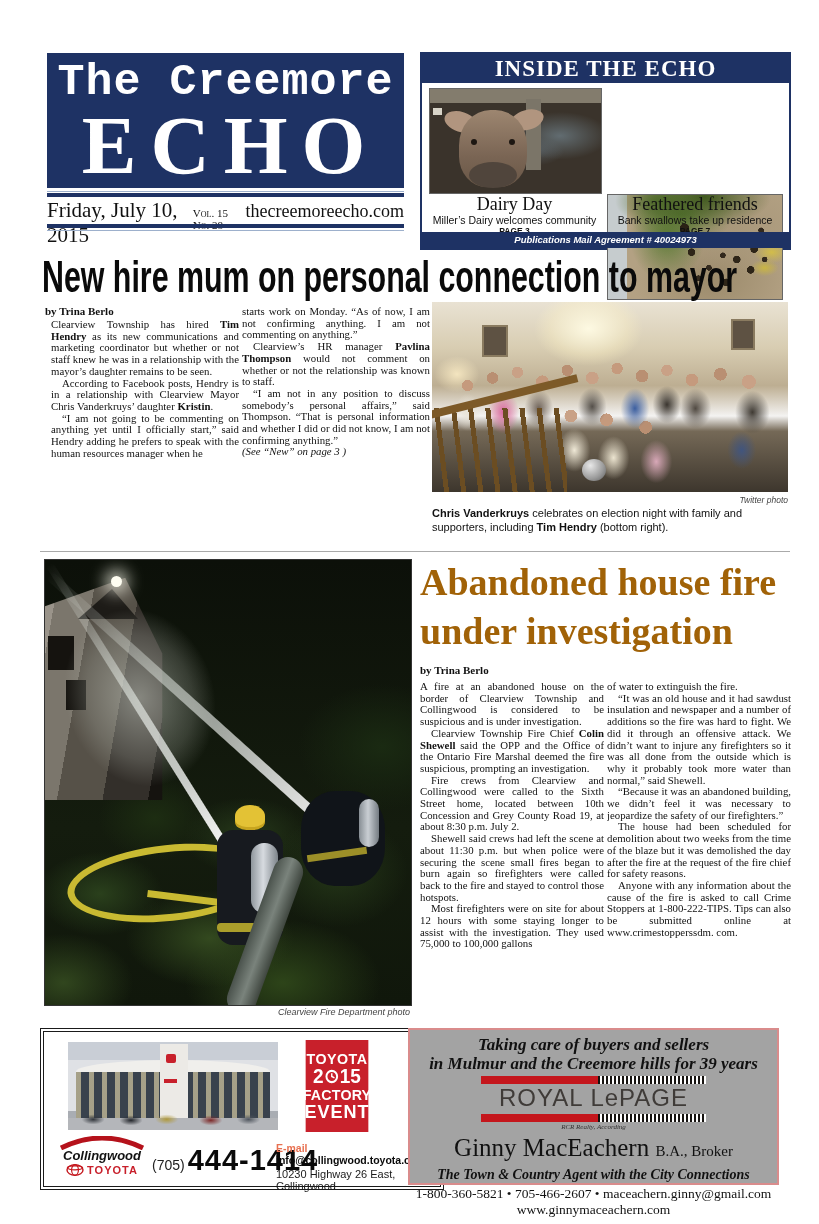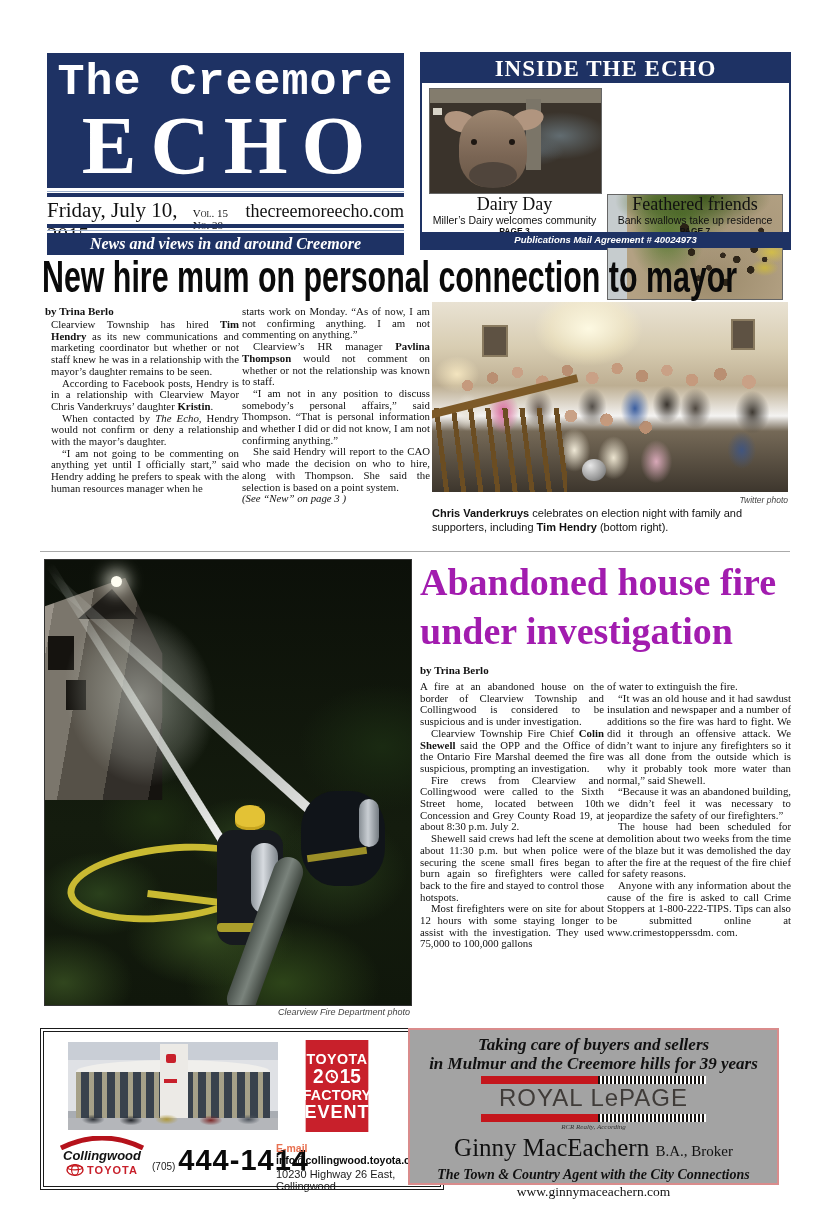--- a/index.html
+++ b/index.html
@@ -195,21 +195,21 @@
      background:linear-gradient(90deg,#878e94,#c9ced3 45%,#747b81);}
   .fp-stripe2{position:absolute;left:6px;top:60px;width:60px;height:7px;background:#bfae2c;opacity:.8;transform:rotate(-8deg);}
   .fp-hose-ring{position:absolute;left:6%;top:64%;width:190px;height:62px;border:7px solid #c9ba32;
      border-radius:50%;transform:rotate(-6deg);}
   .fp-hose-tail{position:absolute;left:28%;top:76%;width:130px;height:7px;background:#c9ba32;transform:rotate(7deg);}
   .fp-hose-grey{position:absolute;left:56%;bottom:-3%;width:30px;height:165px;border-radius:15px;
      background:linear-gradient(90deg,#4a524c,#7a837c 50%,#3f463f);transform:rotate(20deg);}
   .fire-credit{left:44px;top:1007px;width:366px;font-size:9px;}
 
   
-  .a2-headline{left:420px;top:558px;width:372px;font-weight:bold;font-size:38px;line-height:49px;color:#a21caf;}
+  .a2-headline{left:420px;top:558px;width:372px;font-weight:bold;font-size:38px;line-height:49px;color:#a16207;}
   .a2-col1{left:420px;top:681px;width:184px;height:332px;}
   .a2-col2{left:607px;top:681px;width:184px;height:332px;}
 
   
   .ad-toyota{left:40px;top:1028px;width:404px;height:162px;border:1px solid #1a1a1a;padding:2px;box-sizing:border-box;}
   .ad-toyota-inner{position:relative;width:100%;height:100%;border:1px solid #1a1a1a;box-sizing:border-box;
       font-family:"Liberation Sans",sans-serif;}
   .dealer-photo{position:absolute;left:24px;top:10px;width:210px;height:88px;overflow:hidden;
       background:linear-gradient(180deg,#c9ced6 0 20%,#dfe1e5 20% 78%,#a9adb3 78%);}
   .dp-building{position:absolute;left:4%;top:20%;width:92%;height:60%;background:#f0efec;
@@ -233,21 +233,21 @@
   .tf-l2{font-size:20px;display:flex;align-items:center;}
   .tf-l3{font-size:15px;letter-spacing:.2px;}
   .tf-l4{font-size:19px;letter-spacing:1px;}
   .tf-clock{display:inline-block;margin:0 1px;}
   .toyota-logo-block{position:absolute;left:8px;top:104px;width:100px;text-align:center;}
   .ct-swoosh{display:block;margin:0 auto;}
   .ct-name{font-size:13px;font-weight:bold;font-style:italic;color:#111;line-height:12px;}
   .ct-brandrow{display:flex;align-items:center;justify-content:center;gap:3px;margin-top:2px;}
   .ct-brand{color:#c8202b;font-weight:bold;font-size:11px;letter-spacing:1px;}
   .phone-row{position:absolute;left:108px;top:112px;display:flex;align-items:baseline;}
-  .area-code{font-size:10px;color:#222;}
+  .area-code{font-size:14px;color:#222;}
   .phone{font-size:29px;font-weight:bold;letter-spacing:1px;color:#0a0a0a;margin-left:3px;}
   .contact-block{position:absolute;left:232px;top:110px;width:132px;}
   .email-line{font-size:10.5px;line-height:12px;}
   .email-label{color:#e87050;font-weight:bold;}
   .email{font-weight:bold;color:#0a0a0a;}
   .address{font-size:11px;margin-top:2px;color:#1a1a1a;}
 
   
   .ad-lepage{left:408px;top:1028px;width:371px;height:157px;border:2px solid #d98c8c;box-sizing:border-box;
       text-align:center;background:#a3a3a3;}
@@ -276,21 +276,20 @@
   </div>
   <div class="abs rule-a r1a"></div>
   <div class="abs rule-b r1b"></div>
   <div class="abs date-row">
     <span class="date-main">Friday, July 10, 2015</span>
     <span class="date-vol">Vol. 15 No. 28</span>
     <span class="date-site">thecreemoreecho.com</span>
   </div>
   <div class="abs rule-b r2b"></div>
   <div class="abs rule-a r2a"></div>
-  <div class="abs tagline-bar">News and views in and around Creemore</div>
 
   <div class="abs inside-box">
     <div class="ie-header">INSIDE THE ECHO</div>
     <div class="ie-photo ie-photo1 photo-cow">
       <div class="cow-glint"></div>
       <div class="cow-beam"></div>
       <div class="cow-ear cow-ear-l"></div>
       <div class="cow-ear cow-ear-r"></div>
       <div class="cow-tag"></div>
       <div class="cow-head">
@@ -314,28 +313,26 @@
     </div>
     <div class="ie-mail">Publications Mail Agreement # 40024973</div>
   </div>
 
   <div class="abs headline1">New hire mum on personal connection to mayor</div>
 
   <div class="abs a1-byline byline">by Trina Berlo</div>
   <div class="abs a1-col1 bodycol" style="padding-top:13px;margin-left:6px;">
       <p><span>Clearview Township has hired </span><span class="b">Tim Hendry</span><span> as its new communications and marketing coordinator but whether or not staff knew he was in a relationship with the mayor’s daughter remains to be seen.</span></p>
       <p class="indent"><span>According to Facebook posts, Hendry is in a relationship with Clearview Mayor Chris Vanderkruys’ daughter </span><span class="b">Kristin</span><span>.</span></p>
-      <p class="indent"><span>When contacted by </span><span class="i">The Echo</span><span>, Hendry would not confirm or deny a relationship with the mayor’s daughter.</span></p>
       <p class="indent"><span>“I am not going to be commenting on anything yet until I officially start,” said Hendry adding he prefers to speak with the human resources manager when he</span></p>
     </div>
   <div class="abs a1-col2 bodycol">
       <p><span>starts work on Monday. “As of now, I am not confirming anything. I am not commenting on anything.”</span></p>
       <p class="indent"><span>Clearview’s HR manager </span><span class="b">Pavlina Thompson</span><span> would not comment on whether or not the relationship was known to staff.</span></p>
       <p class="indent"><span>“I am not in any position to discuss somebody’s personal affairs,” said Thompson. “That is personal information and whether I did or did not know, I am not confirming anything.”</span></p>
-      <p class="indent"><span>She said Hendry will report to the CAO who made the decision on who to hire, along with Thompson. She said the selection is based on a point system.</span></p>
       <p style="text-align: left;"><span class="i">(See “New” on page 3 )</span></p>
     </div>
 
   <div class="abs a1-photo">
     <div class="cp-glow"></div>
     <div class="cp-frame cp-frame1"></div>
     <div class="cp-frame cp-frame2"></div>
     <div class="cp-heads"></div>
     <div class="cp-bodies"></div>
     <div class="cp-rail"></div>
@@ -460,16 +457,17 @@
     <div class="rl-bar">
         <div class="solid"></div>
         <div class="stripes"></div>
       </div>
     <div class="rl-brokerage">RCR Realty, According</div>
     <div class="rl-agent">
       <span>Ginny MacEachern</span>
       <span class="rl-agent-title">B.A., Broker</span>
     </div>
     <div class="rl-tagline">The Town &amp; Country Agent with the City Connections</div>
+    <div class="rl-contacts">1-800-360-5821 • 705-466-2607 • maceachern.ginny@gmail.com</div>
     <div class="rl-site">www.ginnymaceachern.com</div>
   </div>
 
 </div>
 
 </body></html>

